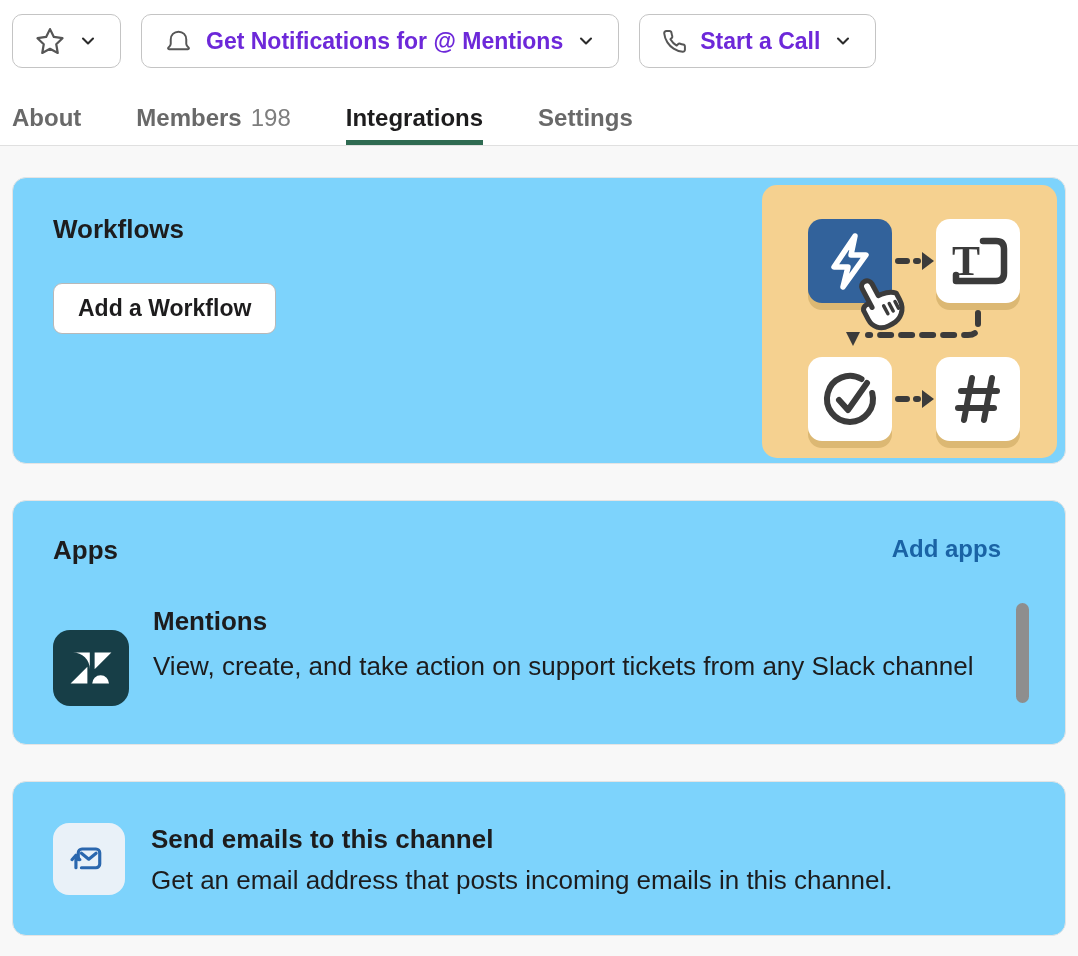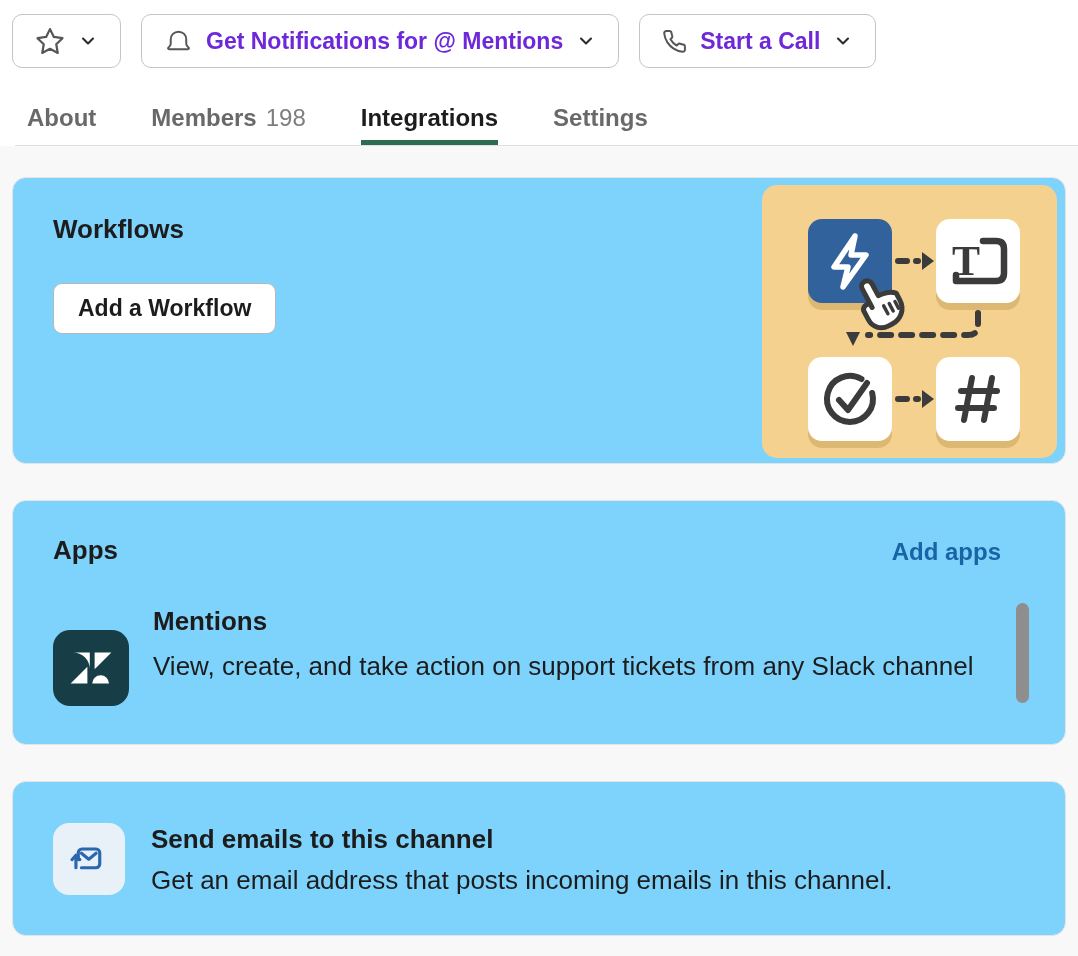--- a/index.html
+++ b/index.html
@@ -21,21 +21,20 @@
     background:#fff; border:1px solid #C4C4C4; border-radius:10px;
     font-family:"Liberation Sans", sans-serif;
     font-size:23px; font-weight:700; color:#6d28d9; cursor:pointer;justify-content:space-between;
   }
   .tbtn svg { display:block; }
 
   .tabs {
     display:flex; gap:55px; align-items:flex-end;
     margin-top:36px; padding:0 0 0 12px;
     border-bottom:1px solid #E0E0E0;
-    margin-left:15px;
   }
   .tab {
     font-size:24px; font-weight:700; color:#696969;
     padding-bottom:13px; cursor:pointer; white-space:nowrap;
   }
   .tab .count { font-weight:400; color:#7E7E7E; margin-left:9px; }
   .tab.active { color:#1D1C1D; padding-bottom:8px; border-bottom:5px solid #2F6B52; }
 
   
   main { padding:31px 12px 11px; display:flex; flex-direction:column; gap:36px; }
@@ -53,21 +52,21 @@
     background:#fff; border:1px solid #B8B8B8; border-radius:9px;
     font-family:"Liberation Sans", sans-serif;
     font-size:23px; font-weight:700; color:#1D1C1D; cursor:pointer;
   }
   .wf-illustration {
     position:absolute; top:7px; right:8px; width:295px; height:273px;
   }
 
   
   .card-apps { position:relative; height:245px; padding:34px 40px 0; overflow:hidden; }
-  .apps-header { display:flex; justify-content:space-between; align-items:flex-end; padding-right:24px; }
+  .apps-header { display:flex; justify-content:space-between; align-items:flex-start; padding-right:24px; }
   .add-apps-link { font-size:24px; font-weight:700; color:#1A63A5; text-decoration:none; cursor:pointer; }
   .apps-list { margin-top:40px; height:102px; overflow:hidden; }
   .app-row { display:flex; gap:24px; align-items:flex-start; cursor:pointer; }
   .app-icon-tile {
     flex:0 0 auto; margin-top:24px;
     width:76px; height:76px; border-radius:17px; background:#173E47;
     display:flex; align-items:center; justify-content:center;
   }
   .app-text { max-width:840px; }
   .app-name { font-size:26px; font-weight:700; line-height:30px; margin-bottom:8px; }

